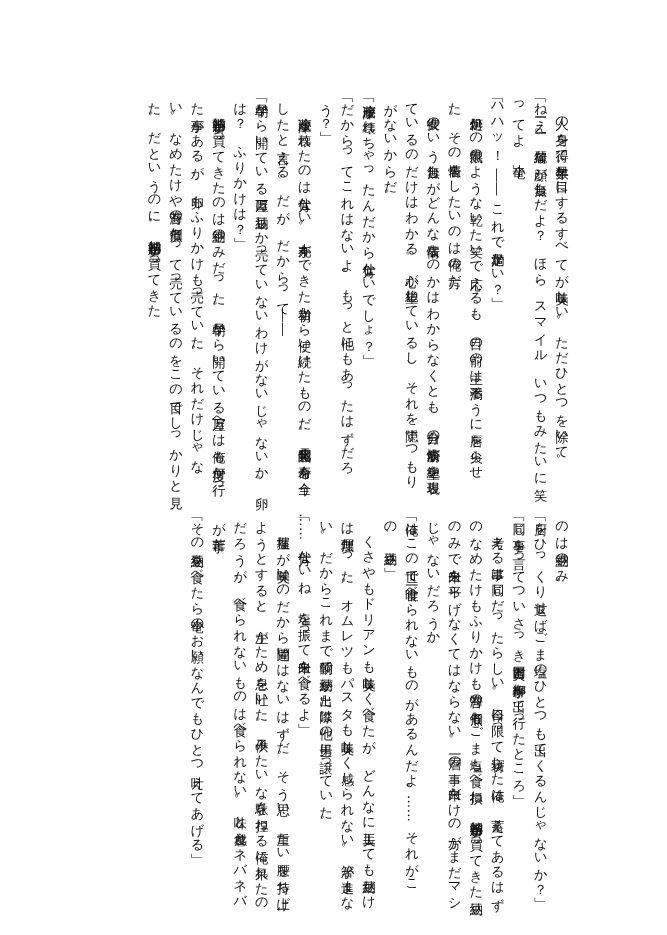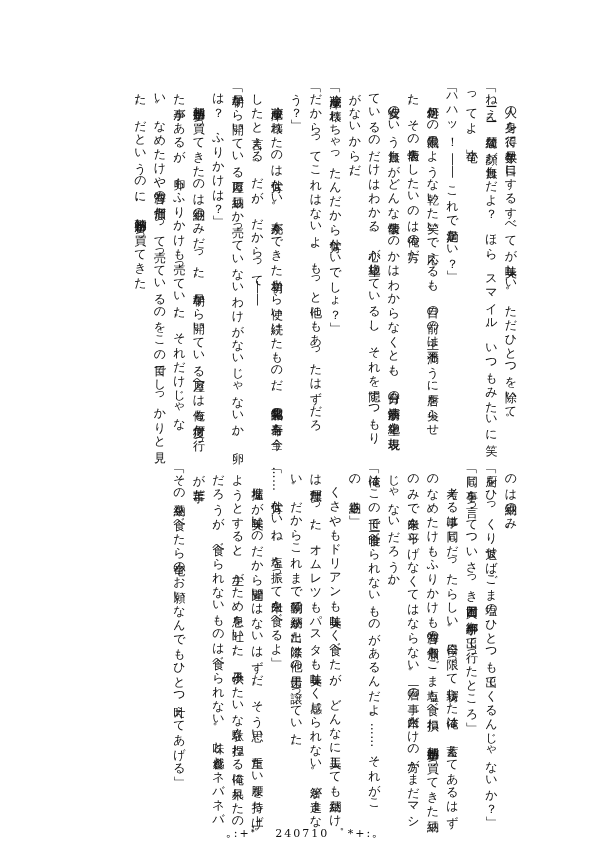--- a/index.html
+++ b/index.html
@@ -74,17 +74,14 @@
     <p>「厨をひっくり返せばごま塩のひとつも出てくるんじゃないか？」</p>
     <p>「同じ事を言ってついさっき同田貫と御手杵が出て行ったところ」</p>
     <p>　考える事は同じだったらしい。今日に限って寝坊した俺は、蓄えてあるはずのなめたけもふりかけも海苔の佃煮もごま塩も食べ損ね、朝餉当番が買ってきた納豆のみで白米を平らげなくてはならない。一層の事、白米だけの方がまだマシじゃないだろうか。</p>
     <p>「俺はこの世で唯一食べられないものがあるんだよ。……それがこの、納豆さ」</p>
     <p>　くさやもドリアンも美味しく食べたが、どんなに工夫しても納豆だけは無理だった。オムレツもパスタも美味しく感じられない。箸が進まない。だからこれまで朝餉で納豆が出た際は他の男士に譲っていた。</p>
     <p>「……仕方ないね、塩を振って白米を食べるよ」</p>
     <p>　塩握りが美味いのだから間違いはないはずだ。そう思い、重たい腰を持ち上げようとすると、主がため息を吐いた。子供みたいな駄々を捏ねる俺に呆れたのだろうが、食べられないものは食べられない。味と食感とネバネバが苦手だ。</p>
     <p>「その納豆を食べたら小竜のお願いなんでもひとつ叶えてあげる」</p>
   </div>
 
-  <div class="footer">
-    <span>｡:+*ﾟ　240710　ﾟ*+:｡</span>
-  </div>
 
 </div>
 
 </body></html>

